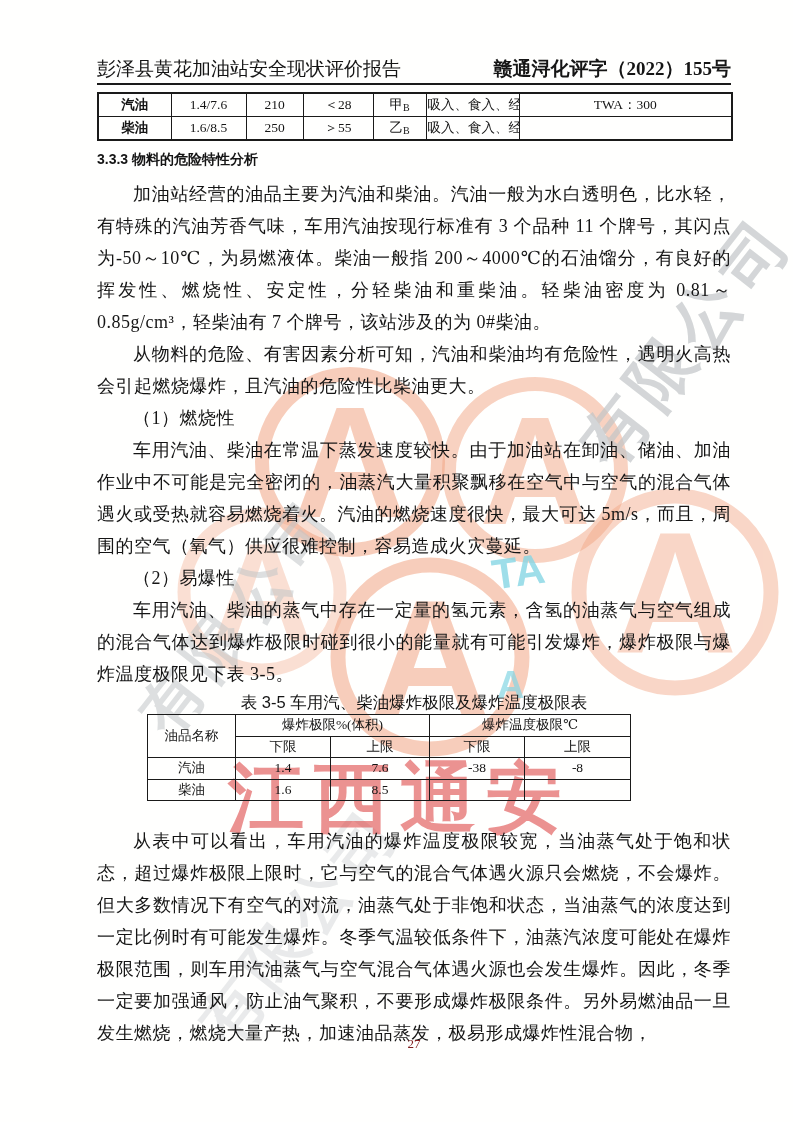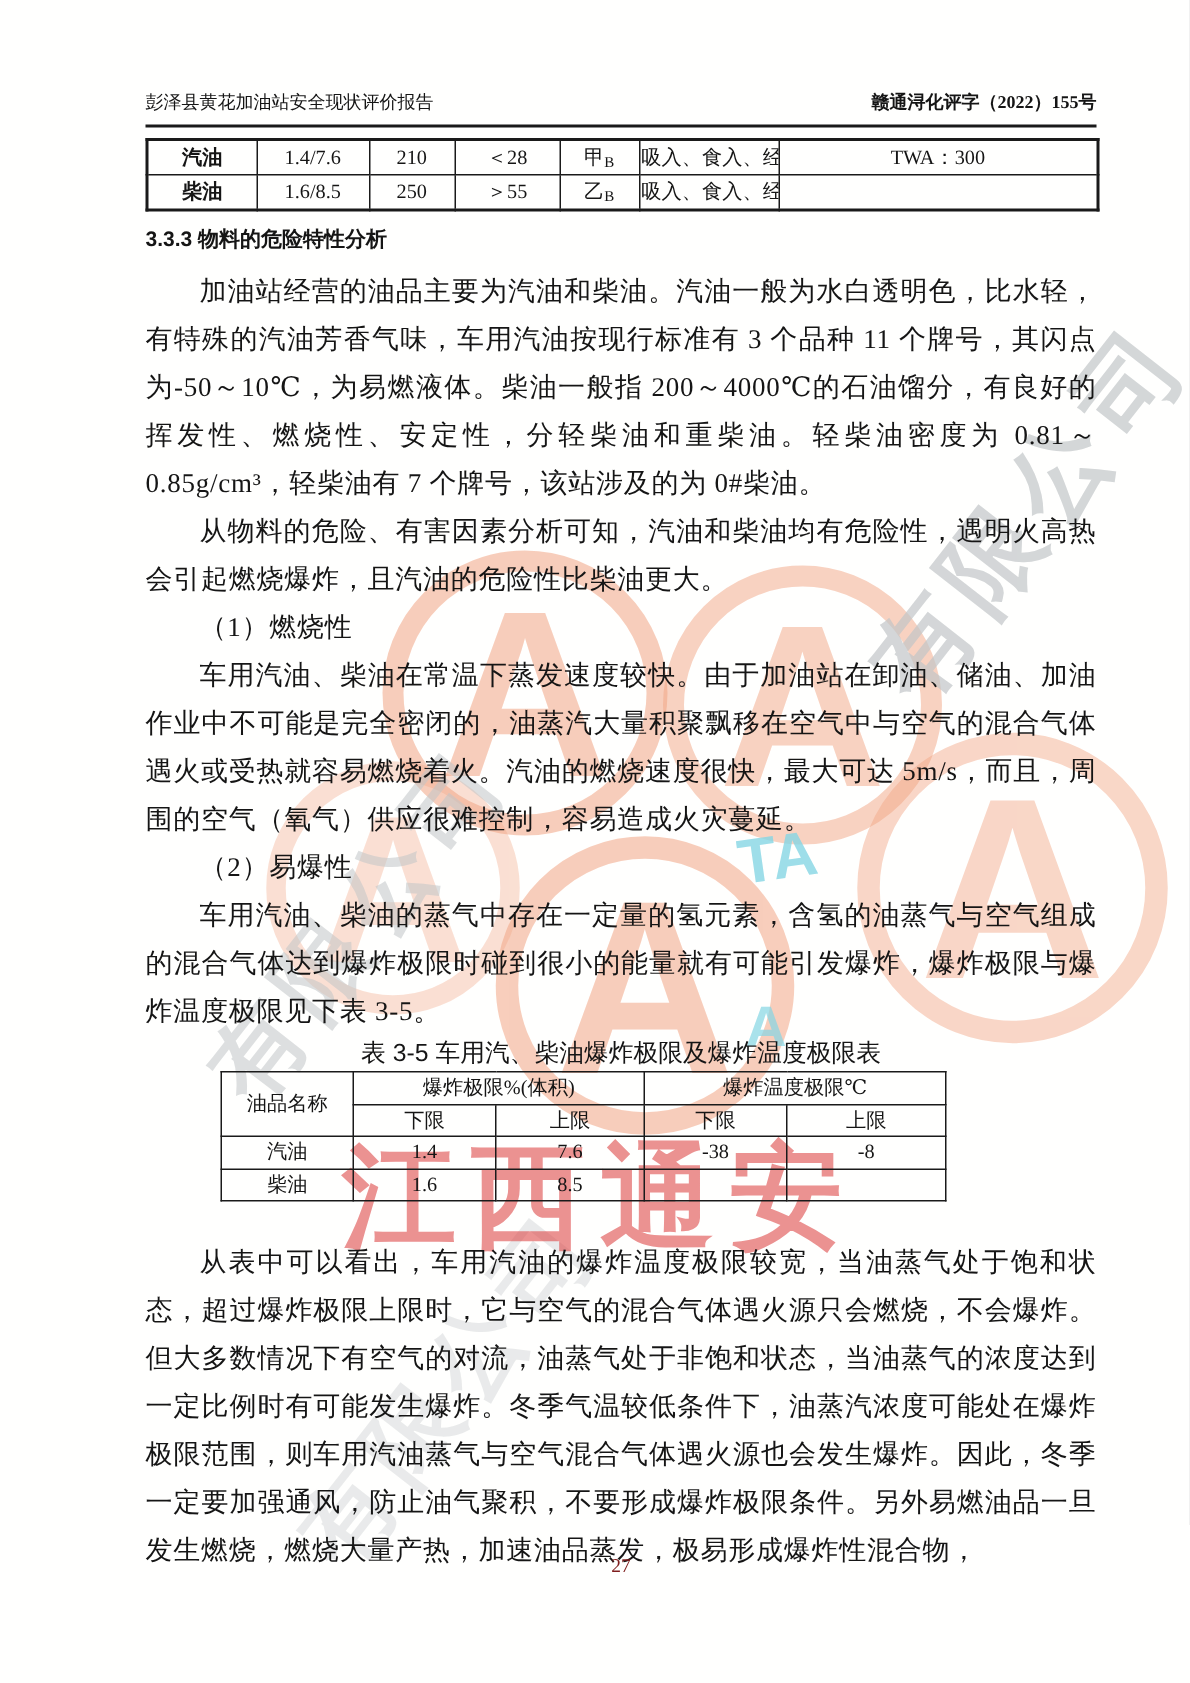--- a/index.html
+++ b/index.html
@@ -23,21 +23,21 @@
   }
   .wm-cyan {
     position:absolute; font-family:"Liberation Sans","DejaVu Sans",sans-serif;
     font-weight:bold; color:#86d6e4; white-space:nowrap;
   }
   
   .content { position:absolute; inset:0; z-index:2; }
   .hdr {
     position:absolute; left:97px; top:60px; width:634px;
     display:flex; justify-content:space-between; align-items:flex-end;
-    font-size:12px; line-height:17px; padding-bottom:6px;
+    font-size:19px; line-height:17px; padding-bottom:6px;
     border-bottom:2px solid #1a1a1a;
   }
   .hdr .left  { font-weight:normal; }
   .hdr .right { font-weight:bold; }
   table { border-collapse:collapse; table-layout:fixed; }
   .t1 { position:absolute; left:97px; top:92px; width:634px; border:2px solid #1a1a1a; }
   .t1 td {
     border:1px solid #1a1a1a; text-align:center; vertical-align:middle;
     font-size:13.5px; height:22px; padding:0 1px; overflow:hidden; white-space:nowrap;
   }

